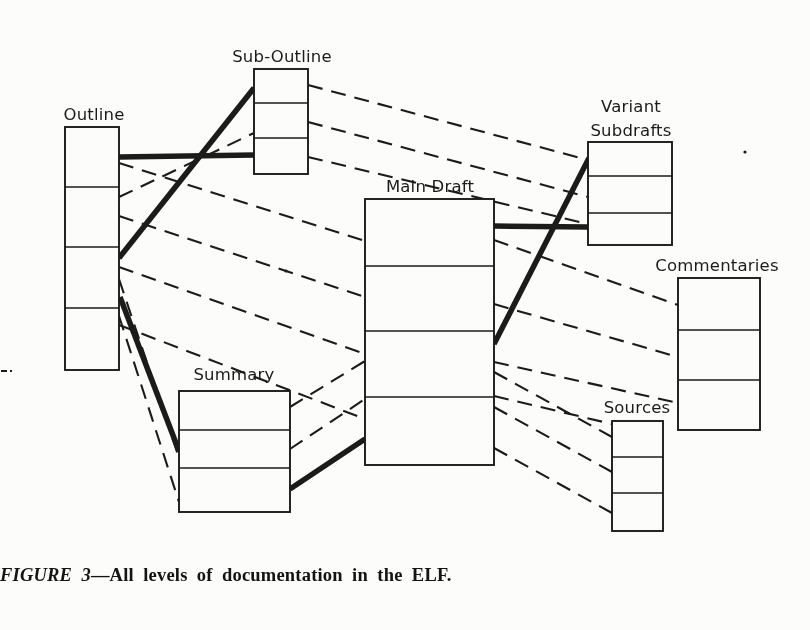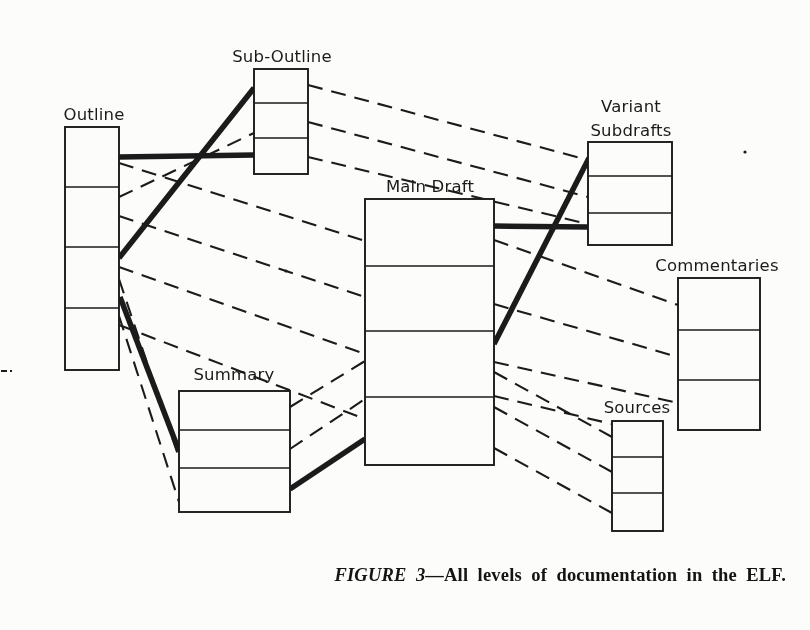--- a/index.html
+++ b/index.html
@@ -26,21 +26,21 @@
     font-family: "DejaVu Sans", sans-serif;
     font-size: 16.5px;
     letter-spacing: 0.2px;
     fill: #1b1b1b;
   }
   .caption {
     position: absolute;
     left: 0;
     top: 565px;
     width: 786px;
-    text-align: right;
+    text-align: left;
     font-family: "Liberation Serif", serif;
     font-weight: bold;
     font-size: 18.5px;
     color: #141414;
     letter-spacing: 0.2px;
     word-spacing: 4.5px;
     white-space: nowrap;
   }
   .caption .fig-label {
     font-style: italic;

